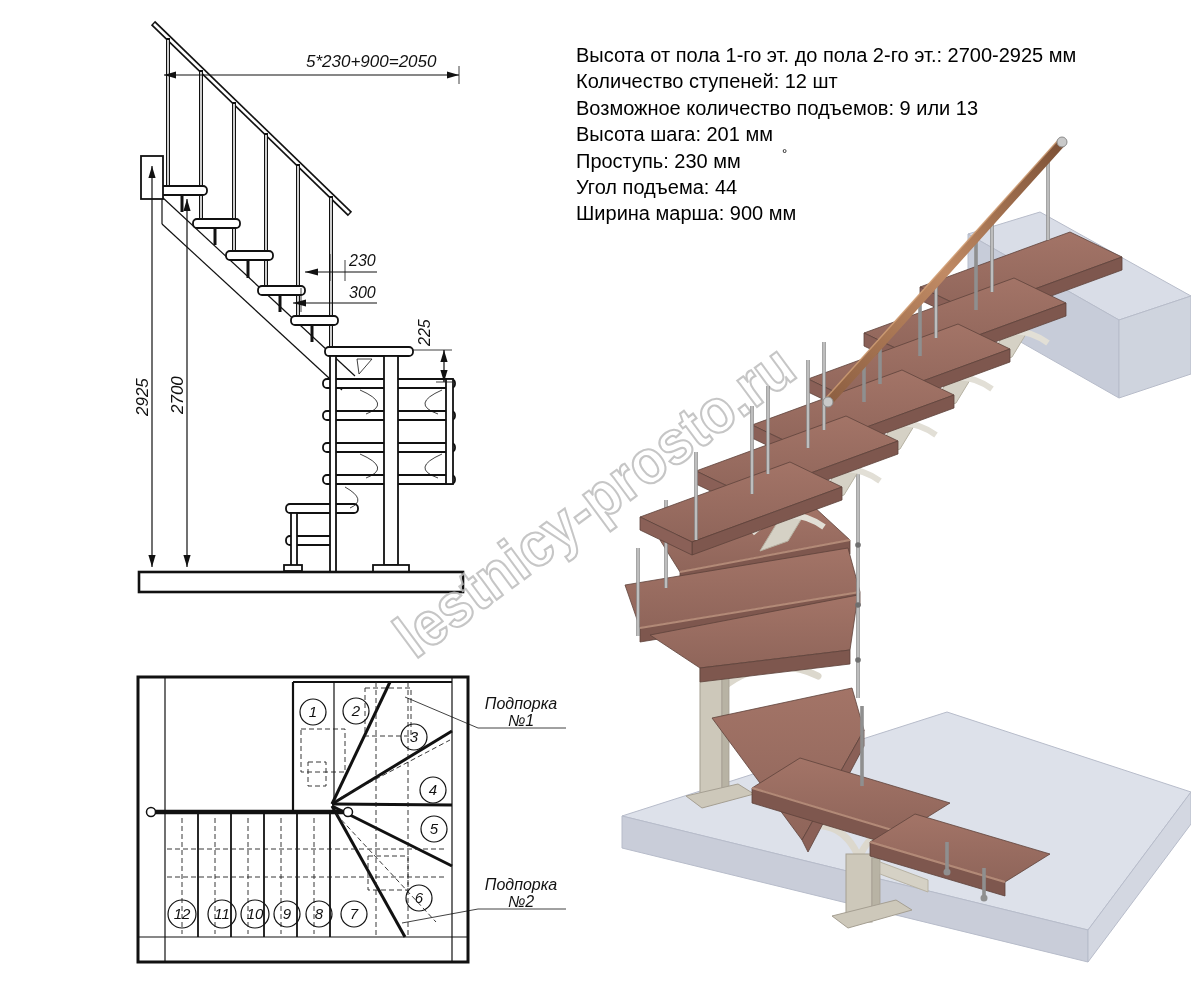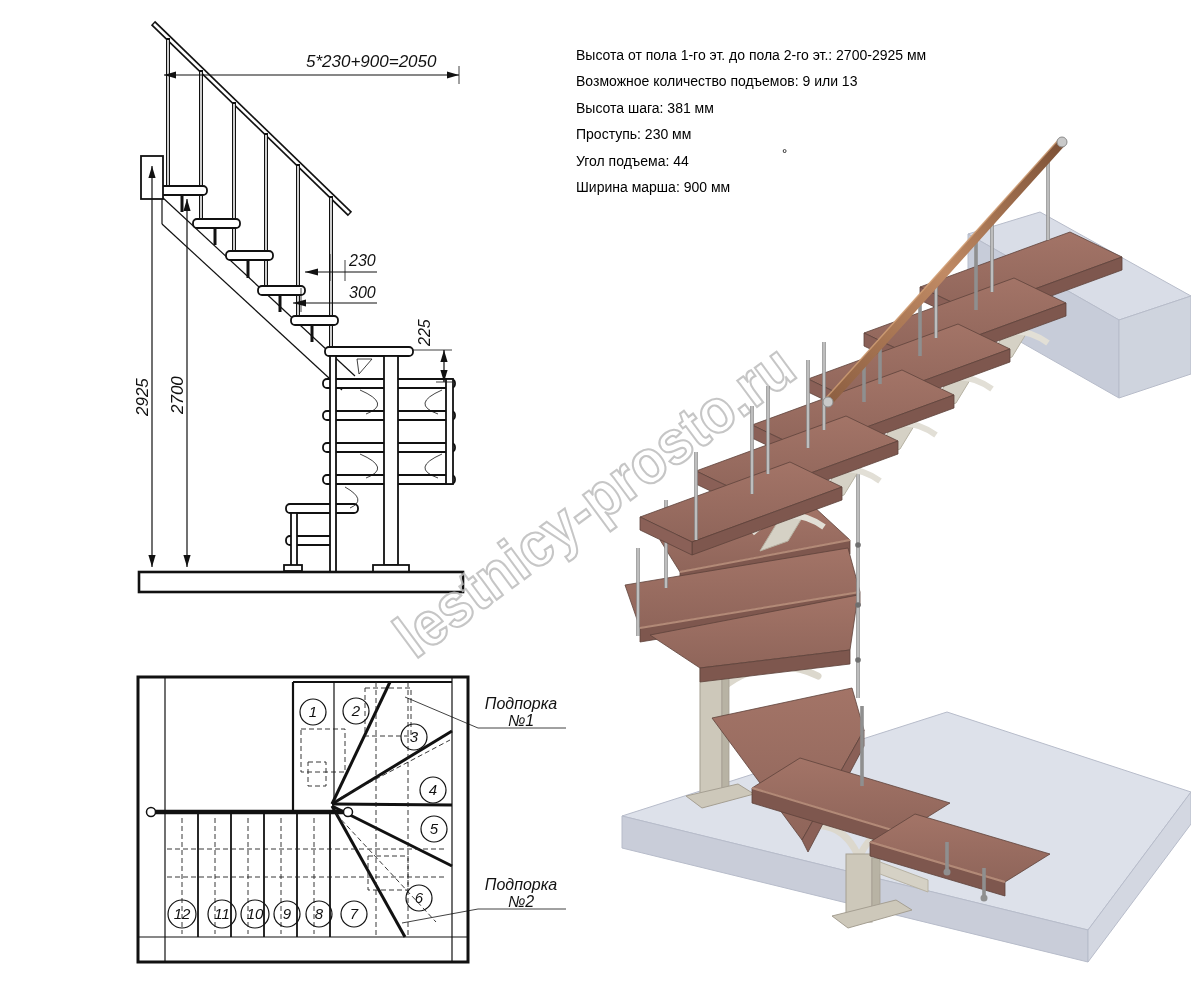--- a/index.html
+++ b/index.html
@@ -1,19 +1,19 @@
 <!DOCTYPE html>
 <html><head>
 <meta charset="utf-8">
 <style>
   html,body{margin:0;padding:0;background:#fff;}
   #canvas{position:relative;width:1191px;height:993px;background:#fff;overflow:hidden;
           font-family:"Liberation Sans",sans-serif;}
   #scene{position:absolute;left:0;top:0;}
-  #specs{position:absolute;left:576px;top:42px;width:600px;font-size:14px;
+  #specs{position:absolute;left:576px;top:42px;width:600px;font-size:20px;
          line-height:26.4px;color:#000;}
   #stray-degree{position:absolute;left:782px;top:146px;font-size:13px;color:#000;}
   text{font-family:"Liberation Sans",sans-serif;}
   .dimtxt{font-style:italic;font-size:17px;fill:#111;}
   .dimtxt2{font-style:italic;font-size:16px;fill:#111;}
   .lbl{font-style:italic;font-size:16px;fill:#111;}
   .num{font-style:italic;font-size:15px;fill:#111;}
   .ln{stroke:#111;fill:none;stroke-width:1.2;}
   .lnw{stroke:#111;fill:#fff;stroke-width:1.8;}
   .thin{stroke-width:0.8;}
@@ -362,20 +362,21 @@
     <line x1="828" y1="402" x2="1062" y2="142" stroke="url(#gRail)" stroke-width="9" stroke-linecap="round"></line>
     <line x1="826" y1="398" x2="1060" y2="138" stroke="#d9a87e" stroke-width="1.5" opacity="0.7"></line>
     <circle cx="828" cy="402" r="5" fill="#c9c9c9" stroke="#8e8e8e" stroke-width="1"></circle>
     <circle cx="1062" cy="142" r="5" fill="#c9c9c9" stroke="#8e8e8e" stroke-width="1"></circle>
   </g>
 </g>
 </svg>
 
 <div id="specs">
   <div>Высота от пола 1-го эт. до пола 2-го эт.: 2700-2925 мм</div>
+  <div>Количество ступеней: 12 шт</div>
   <div>Возможное количество подъемов: 9 или 13</div>
-  <div>Высота шага: 381 мм</div>
+  <div>Высота шага: 201 мм</div>
   <div>Проступь: 230 мм</div>
   <div>Угол подъема: 44</div>
   <div>Ширина марша: 900 мм</div>
 </div>
 <div id="stray-degree">°</div>
 </div>
 
 </body></html>

